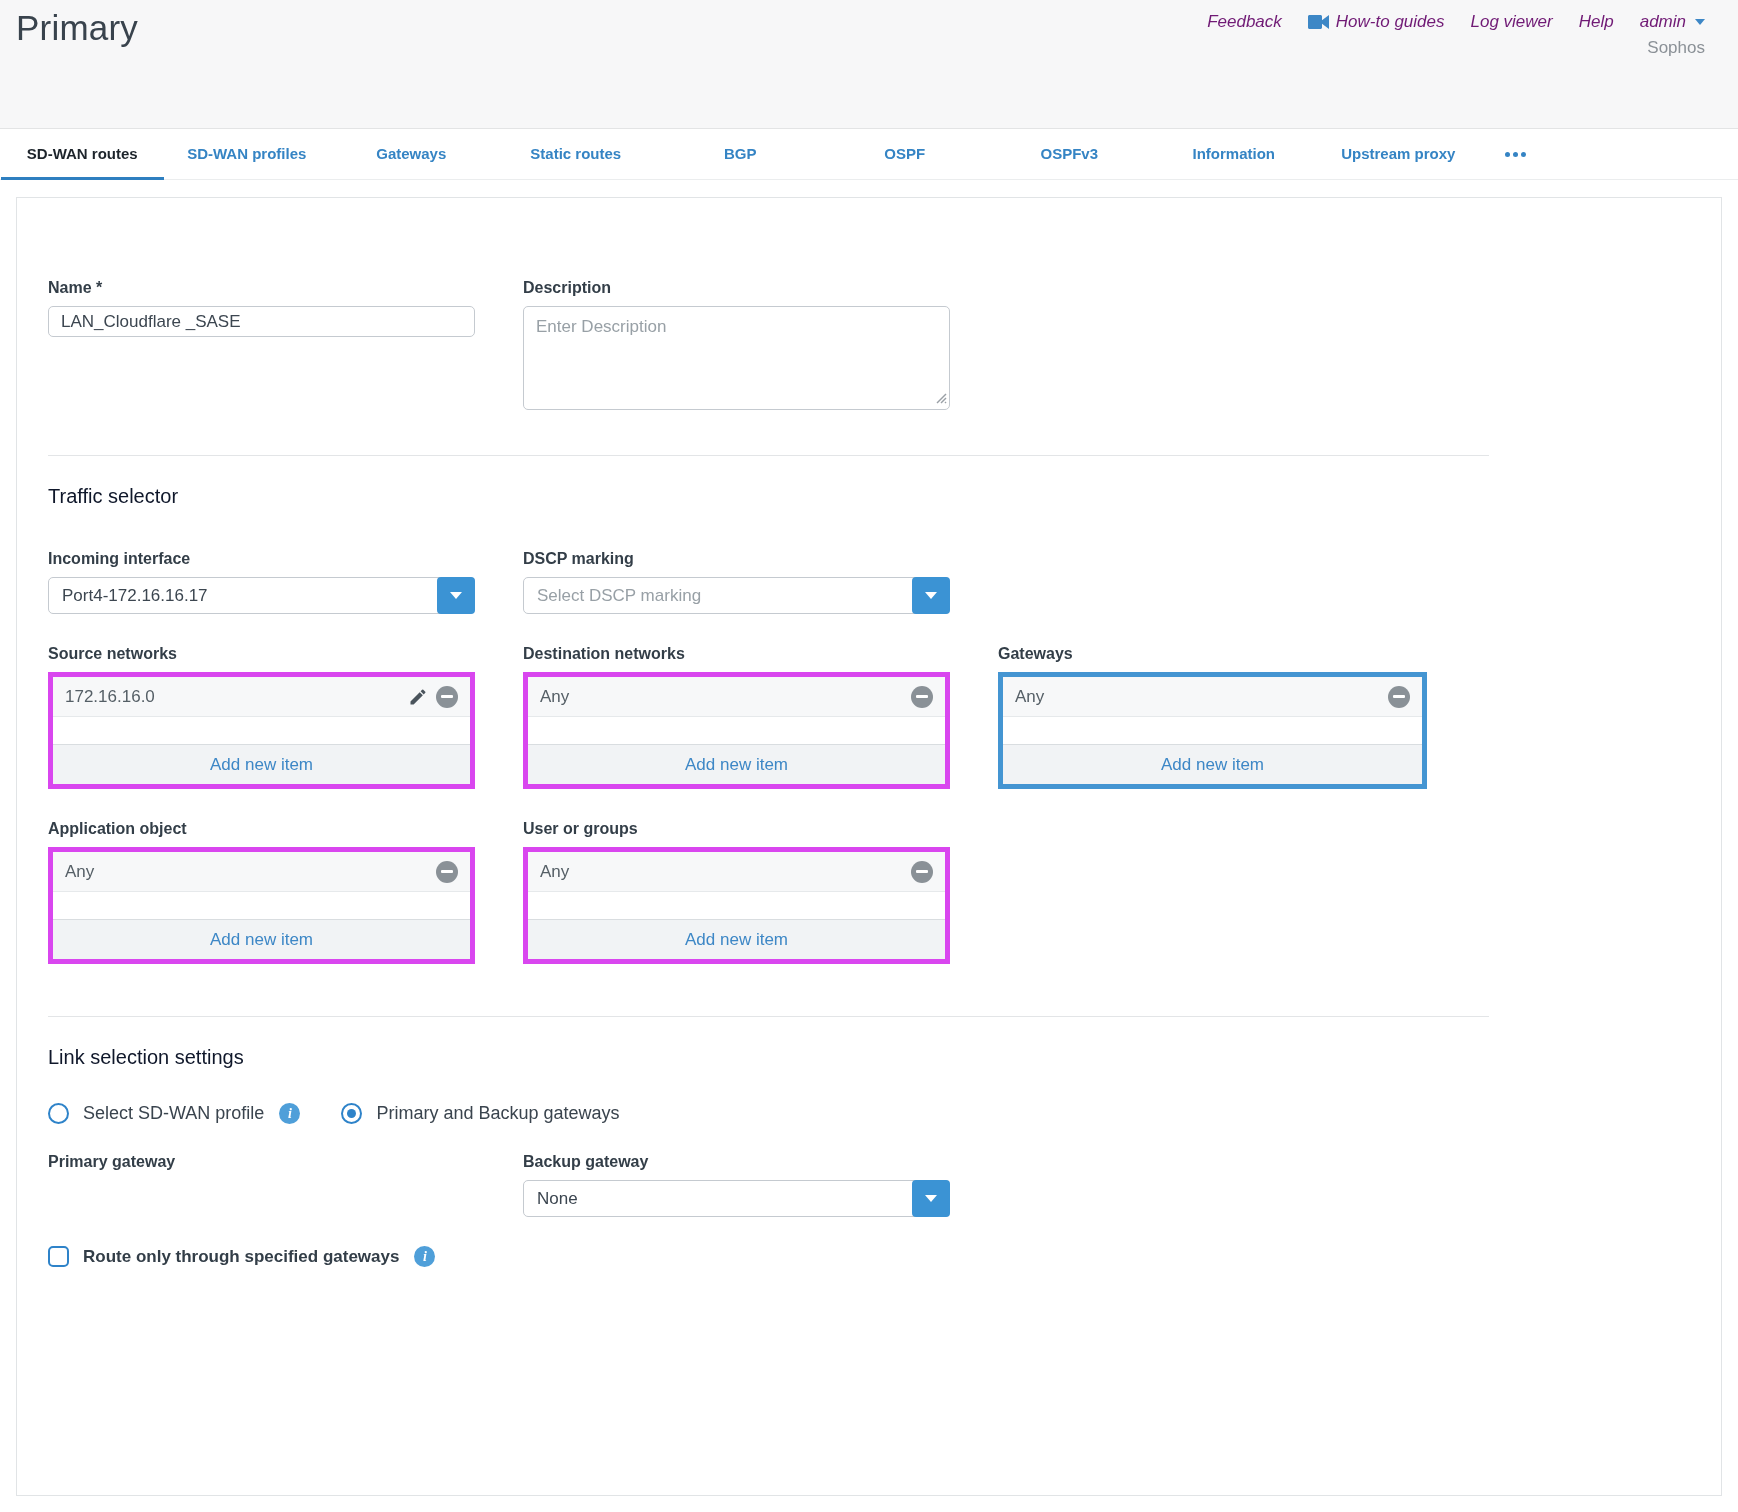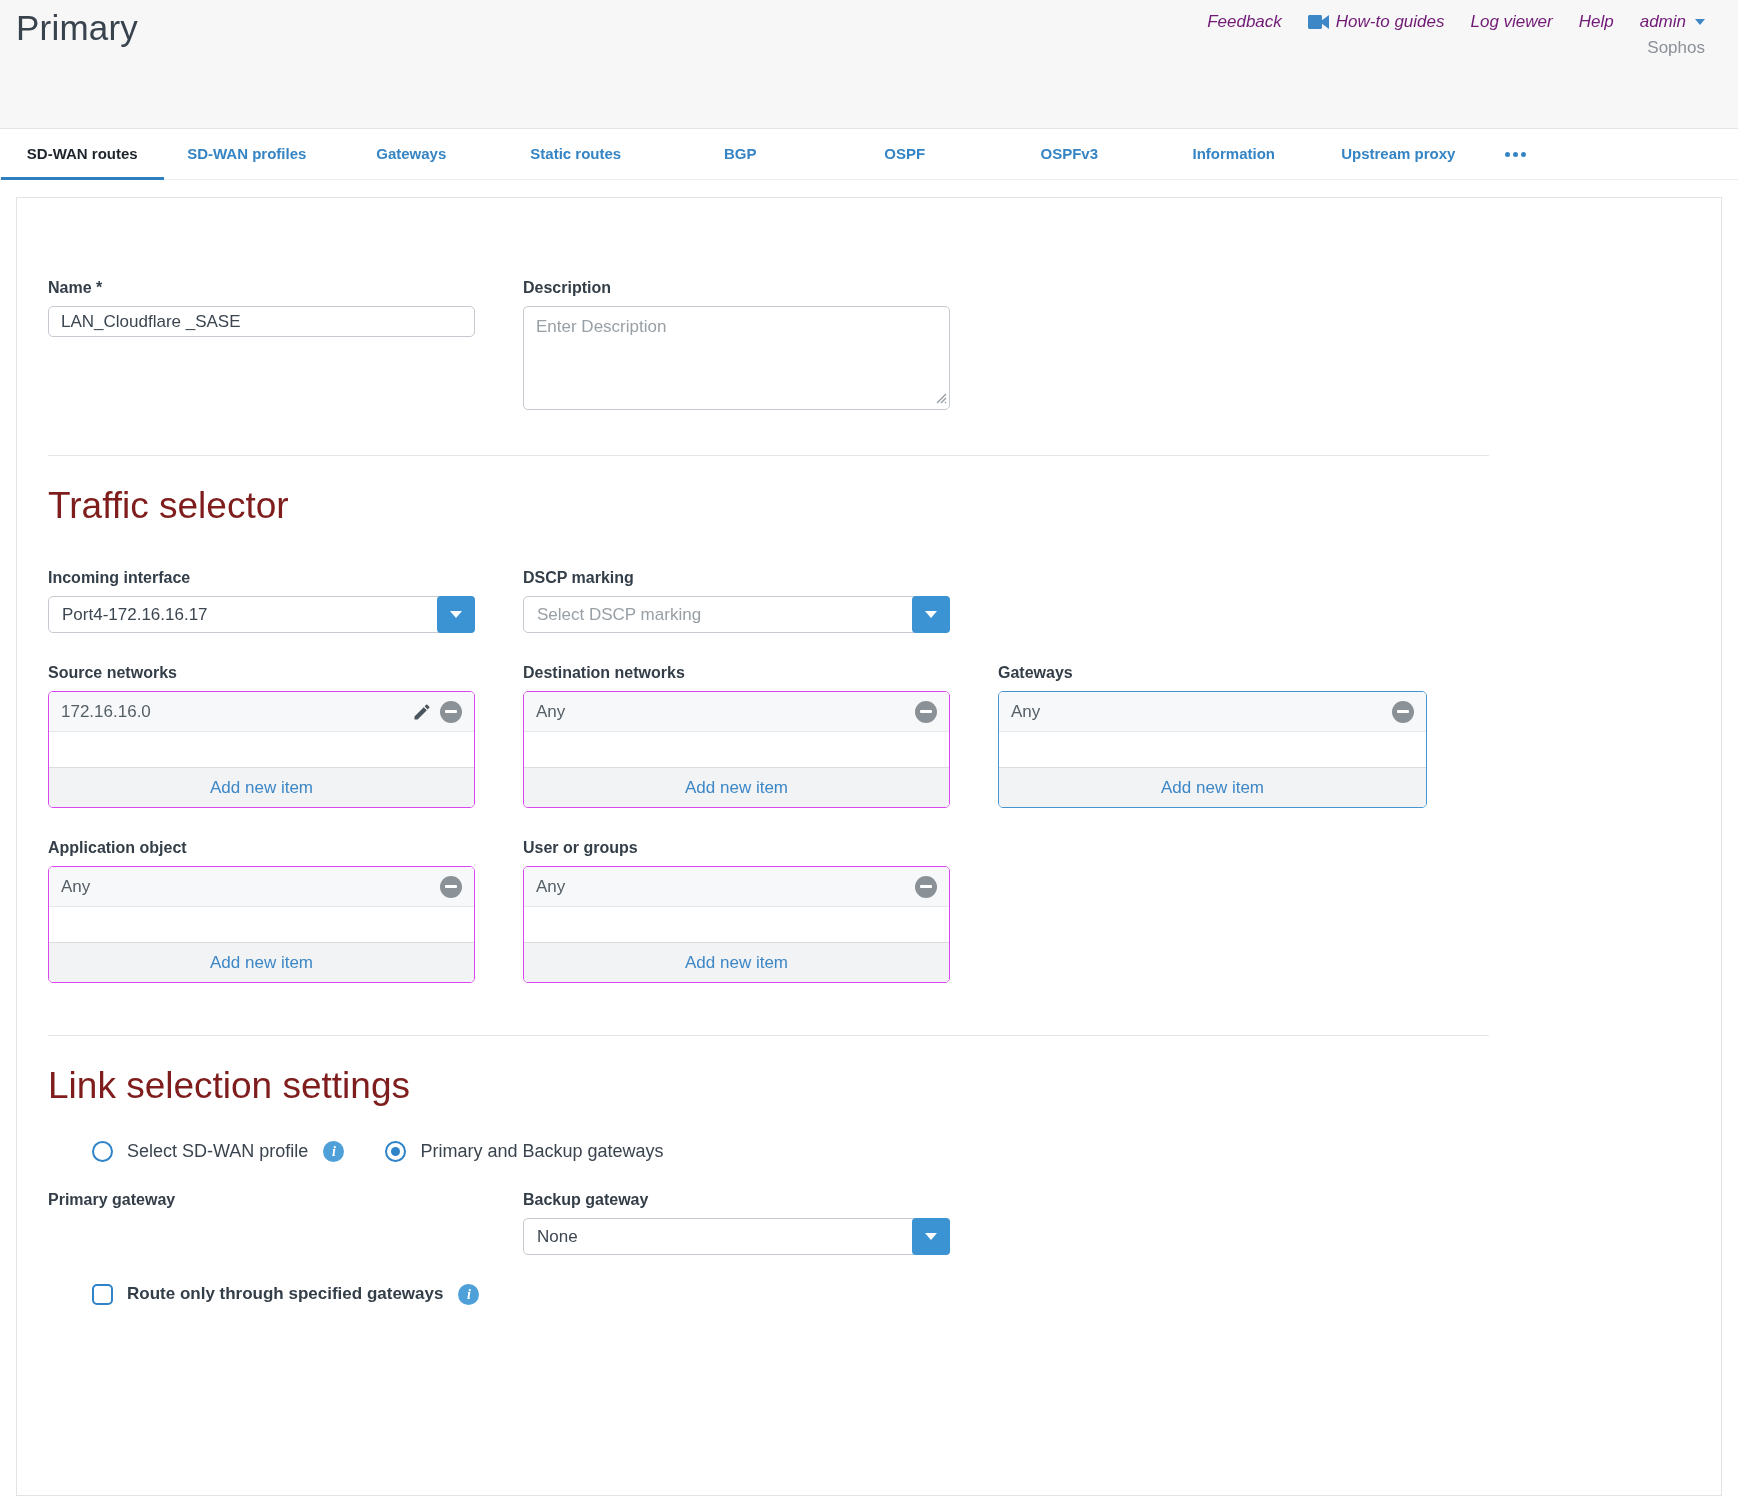--- a/index.html
+++ b/index.html
@@ -32,44 +32,44 @@
 
   .text-input { width:100%; height:31px; border:1px solid #c5cad0; border-radius:5px; padding:0 12px; font-size:17px; color:#3c4650; font-family:"Liberation Sans", sans-serif; outline:none; }
 
   .ta-wrap { position:relative; width:100%; }
   textarea.desc { width:100%; height:104px; border:1px solid #c5cad0; border-radius:5px; padding:10px 12px; font-size:17px; color:#3c4650; font-family:"Liberation Sans", sans-serif; resize:none; outline:none; }
   textarea.desc::placeholder { color:#98a0a6; }
   .resize-grip { position:absolute; right:3px; bottom:6px; pointer-events:none; }
 
   hr.sep { border:none; border-top:1px solid #e3e5e7; width:1441px; }
 
-  h2.section { font-size:37px; font-weight:300; color:#7f1d1d; }
+  h2.section { font-size:20px; font-weight:300; color:#0f172a; }
 
   
   .dropdown { position:relative; width:100%; height:37px; border:1px solid #c5cad0; border-radius:5px; background:#fff; cursor:pointer; }
   .dd-value { display:block; line-height:35px; padding-left:13px; font-size:17px; color:#3c4650; }
   .dd-value.placeholder { color:#98a0a6; }
   .dd-btn { position:absolute; top:-1px; right:-1px; width:38px; height:37px; background:#3b93d4; border-radius:4px; display:flex; align-items:center; justify-content:center; }
   .dd-caret { width:0; height:0; border-left:6px solid transparent; border-right:6px solid transparent; border-top:7px solid #ffffff; }
 
   
-  .listbox { height:117px; border:1px solid #d946ef; border-radius:5px; background:#fff; display:flex; flex-direction:column; overflow:hidden; }
+  .listbox { height:117px; border:5px solid #d946ef; border-radius:0; background:#fff; display:flex; flex-direction:column; overflow:hidden; }
   .listbox.focused { border-color:#4495d2; }
   .lb-row { height:40px; background:#f7f8f9; border-bottom:1px solid #e6e9eb; display:flex; align-items:center; padding:0 12px; font-size:17px; color:#555f66; }
   .lb-text { flex:1; }
   .lb-icons { display:flex; align-items:center; gap:8px; }
   .minus-icon { width:22px; height:22px; border-radius:50%; background:#8a9197; position:relative; cursor:pointer; }
   .minus-icon::after { content:""; position:absolute; left:5px; top:9.5px; width:12px; height:3px; background:#fff; border-radius:1px; }
   .pencil-icon { width:20px; height:20px; cursor:pointer; }
   .pencil-icon svg { display:block; fill:#4a545c; }
   .lb-spacer { flex:1; background:#fff; }
   .lb-add { height:40px; background:#f1f3f5; border-top:1px solid #d9dde0; text-align:center; line-height:39px; font-size:17px; color:#3d87c6; cursor:pointer; }
 
   
-  .choice-row { display:flex; align-items:flex-start;margin-left:44px; }
+  .choice-row { display:flex; align-items:flex-end; }
   .radio { width:21px; height:21px; border-radius:50%; border:2.5px solid #2e83c9; background:#fff; position:relative; cursor:pointer; flex:none; }
   .radio.selected::after { content:""; position:absolute; left:3.5px; top:3.5px; width:9px; height:9px; border-radius:50%; background:#2e83c9; }
   .choice-label { font-size:18px; color:#3a444e; margin-left:14px; }
   .info-icon { width:21px; height:21px; border-radius:50%; background:#4f9fd9; color:#fff; font-family:"Liberation Serif", serif; font-style:italic; font-weight:700; font-size:14px; display:flex; align-items:center; justify-content:center; margin-left:15px; cursor:pointer; flex:none; }
   .checkbox { width:21px; height:21px; border:2.5px solid #2e83c9; border-radius:5px; background:#fff; cursor:pointer; flex:none; }
   .cb-label { font-size:17px; font-weight:700; color:#333e48; margin-left:14px; }
 
   
   .mt-form1 { padding-top:81px; }
   .m-sep1 { margin-top:41px; }

